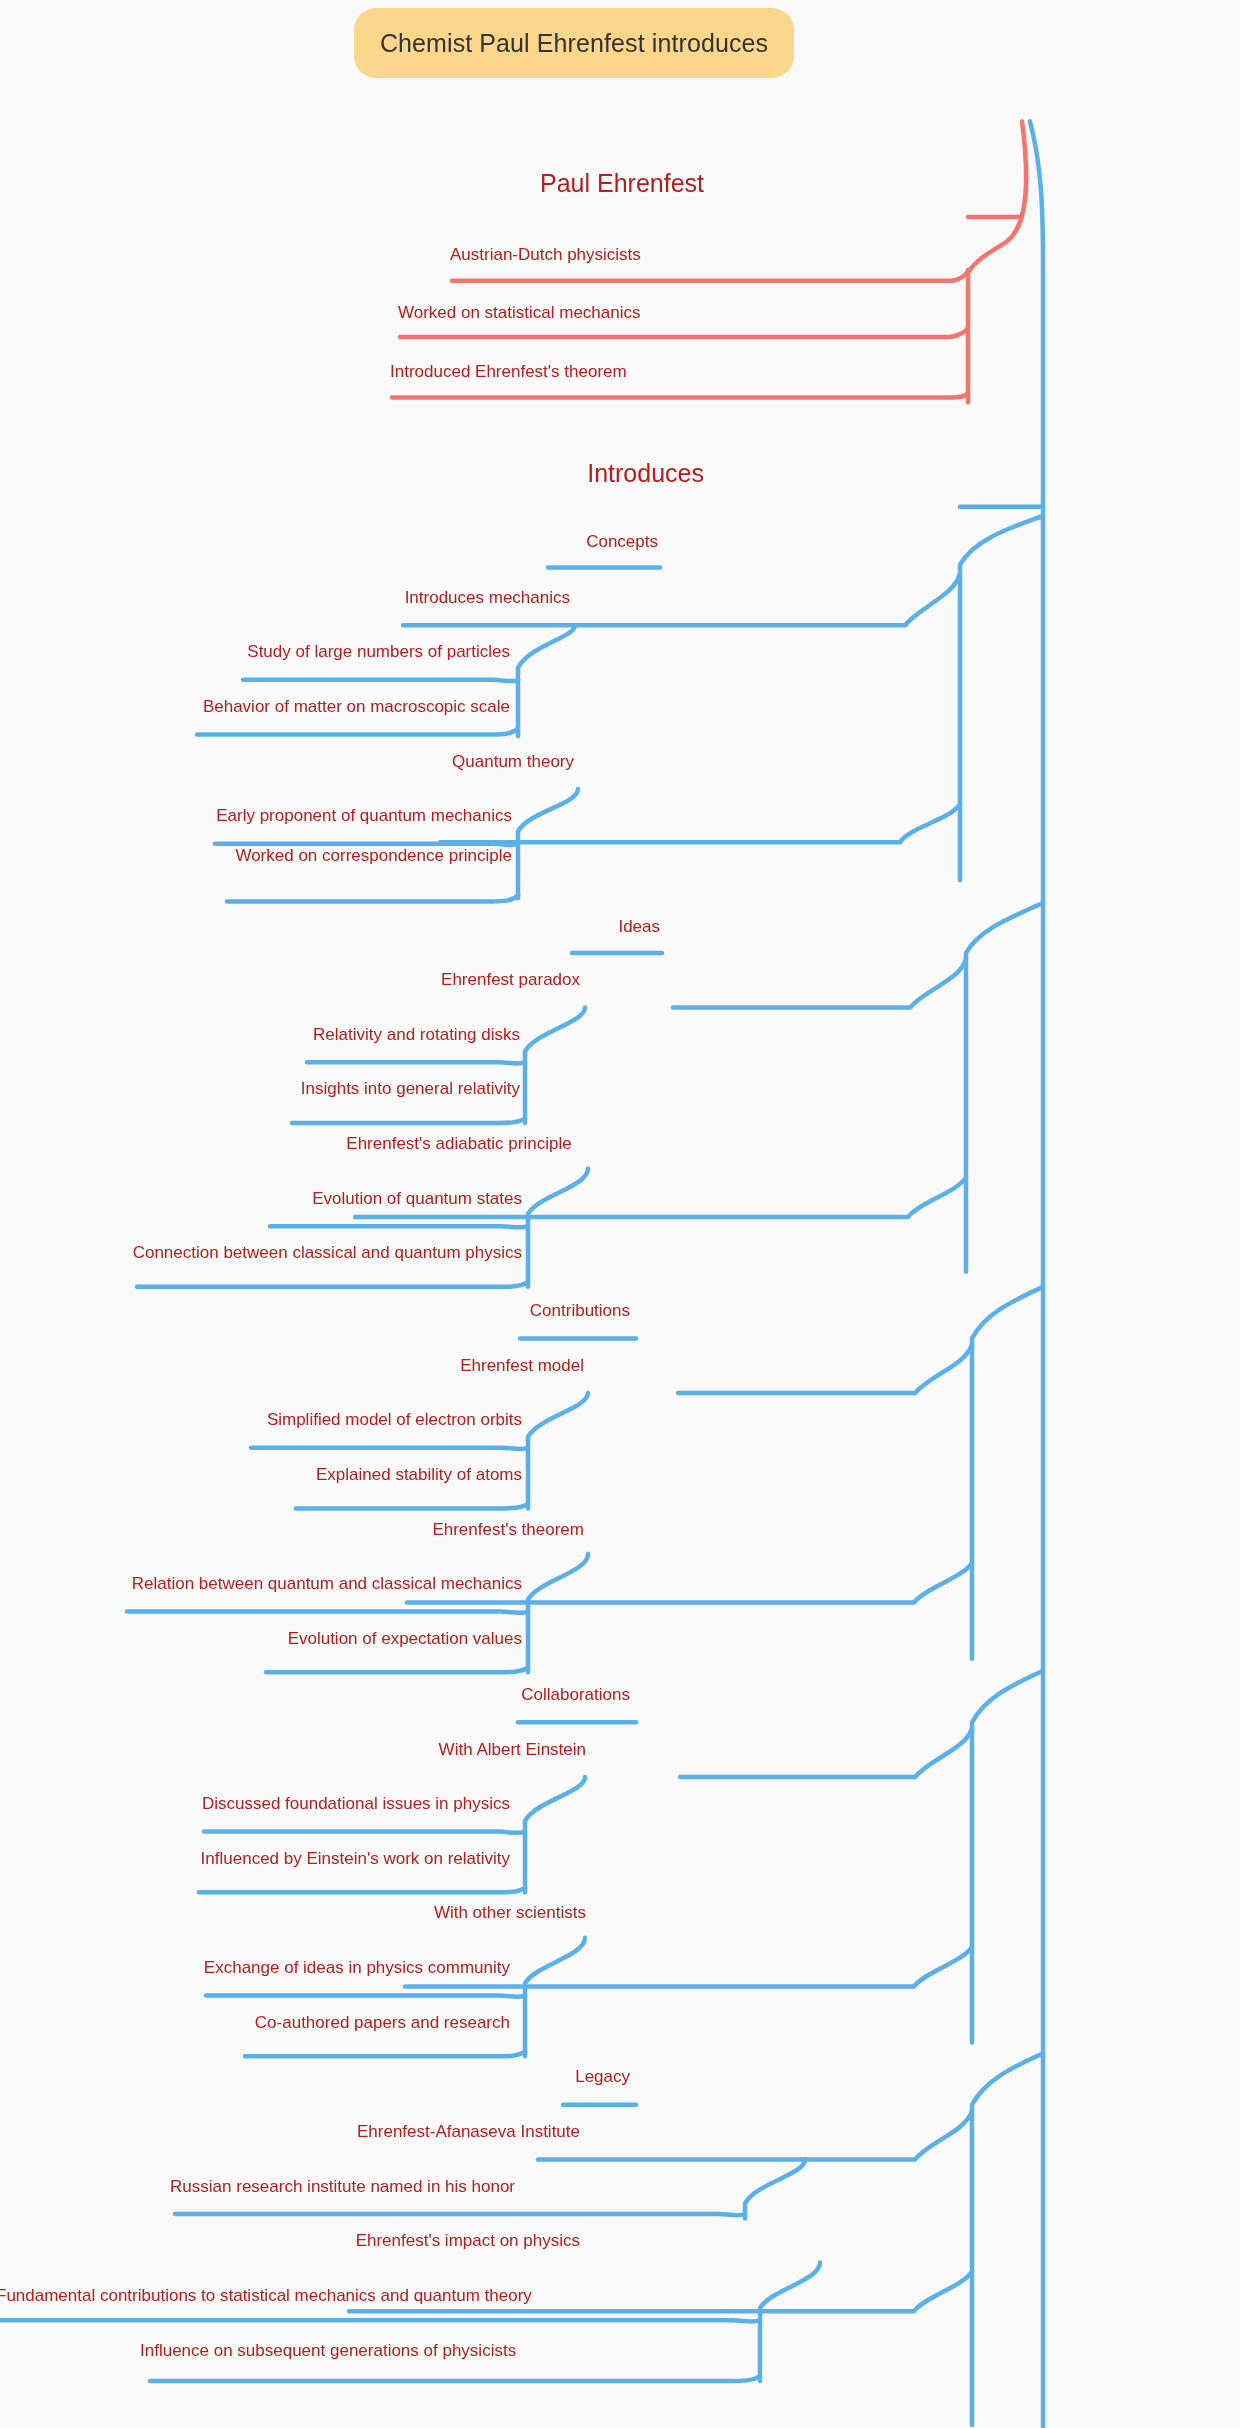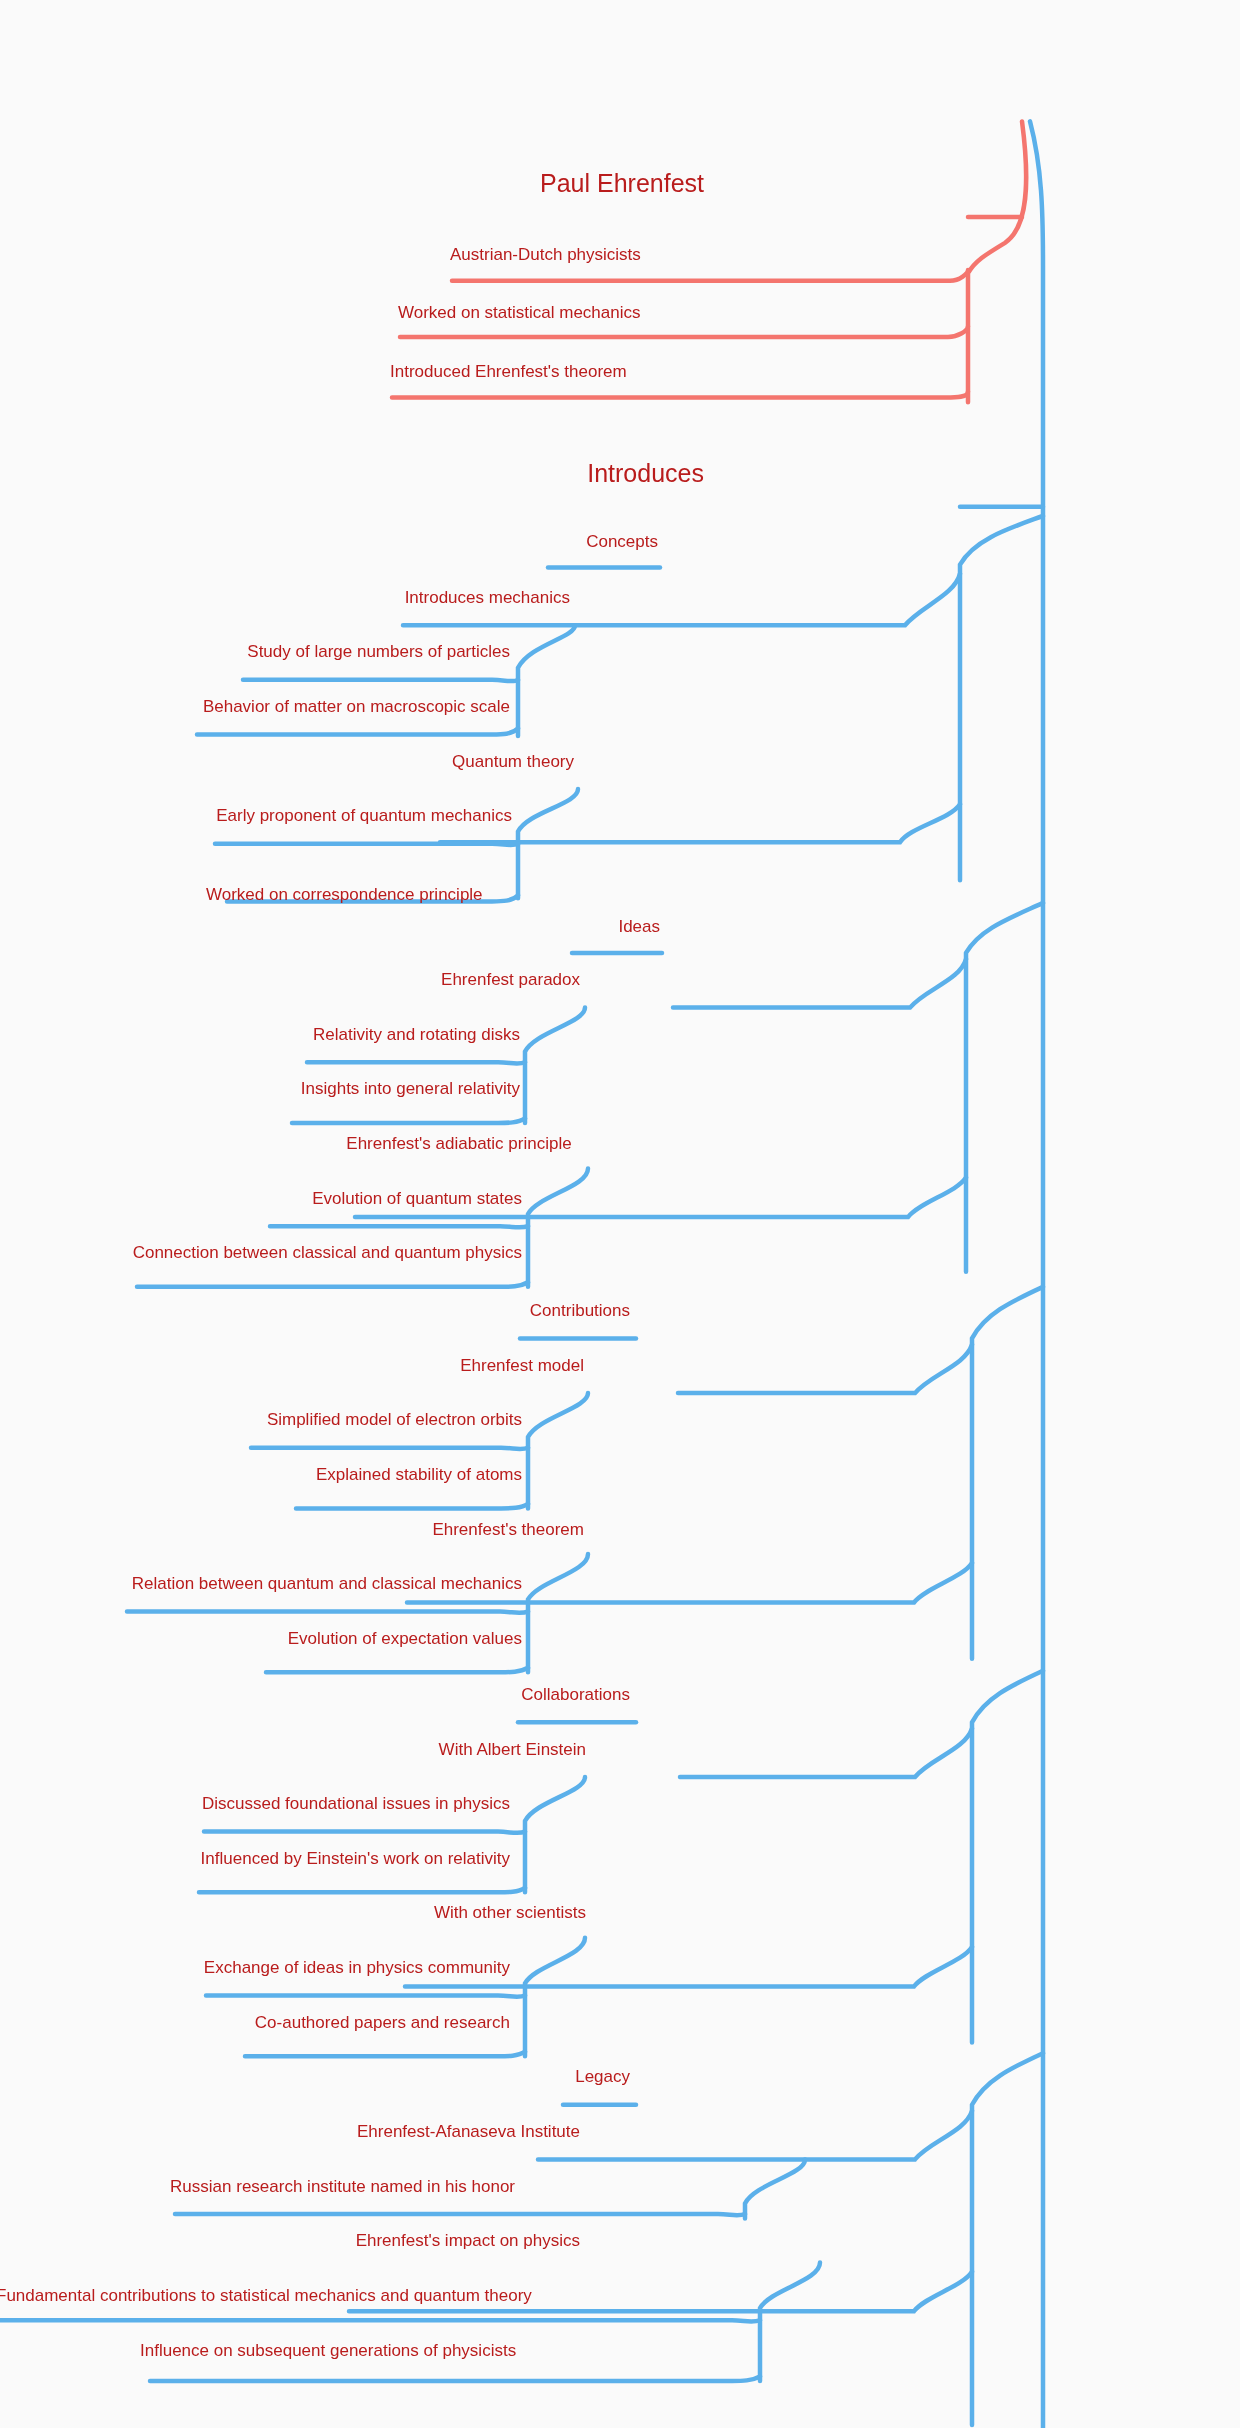--- a/index.html
+++ b/index.html
@@ -128,20 +128,23 @@
       <path stroke="#5bb0ea" d="M805,1423 C805,1433 755,1439 745,1452 L745,1462" vector-effect="non-scaling-stroke" stroke-width="4.5"></path>
       <path stroke="#5bb0ea" d="M745,1459 C738,1461 730,1459 718,1459 L175,1459" vector-effect="non-scaling-stroke" stroke-width="4.5"></path>
       <path stroke="#5bb0ea" d="M972,1497 C962,1507 926,1513 914,1523 L349,1523" vector-effect="non-scaling-stroke" stroke-width="4.5"></path>
       <path stroke="#5bb0ea" d="M820,1491 C820,1503 770,1509 760,1521 L760,1569" vector-effect="non-scaling-stroke" stroke-width="4.5"></path>
       <path stroke="#5bb0ea" d="M760,1529 C752,1531 744,1529 732,1529 L-8,1529" vector-effect="non-scaling-stroke" stroke-width="4.5"></path>
       <path stroke="#5bb0ea" d="M760,1566 C752,1569 742,1569 732,1569 L150,1569" vector-effect="non-scaling-stroke" stroke-width="4.5"></path>
 
     </g>
   </svg>
 
+  <div class="root-node" style="top: 8px;">
+    <span class="root-label">Chemist Paul Ehrenfest introduces</span>
+  </div>
 
   <div class="node lvl1" style="left: 540px; top: 169.96px; width: 140px; text-align: right;">
     <span class="txt">Paul Ehrenfest</span>
   </div>
 
   <div class="node lvl3" style="left: 450px; top: 245.835px; width: 180px; text-align: right;">
     <span class="txt">Austrian-Dutch physicists</span>
   </div>
   <div class="node lvl3" style="left: 398px; top: 303.5px; width: 228px; text-align: right;">
     <span class="txt">Worked on statistical mechanics</span>
@@ -165,21 +168,21 @@
   </div>
   <div class="node lvl4" style="left: 180px; top: 698.05px; width: 330px; text-align: right;">
     <span class="txt">Behavior of matter on macroscopic scale</span>
   </div>
   <div class="node lvl3" style="left: 380px; top: 752.68px; width: 194px; text-align: right;">
     <span class="txt">Quantum theory</span>
   </div>
   <div class="node lvl4" style="left: 196px; top: 807.31px; width: 316px; text-align: right;">
     <span class="txt">Early proponent of quantum mechanics</span>
   </div>
-  <div class="node lvl4" style="left: 206px; top: 886px; width: 306px; text-align: left;">
+  <div class="node lvl4" style="left: 206px; top: 847px; width: 306px; text-align: right;">
     <span class="txt">Worked on correspondence principle</span>
   </div>
 
   <div class="node lvl2" style="left: 520px; top: 918.087px; width: 140px; text-align: right;">
     <span class="txt">Ideas</span>
   </div>
   <div class="node lvl3" style="left: 400px; top: 971.2px; width: 180px; text-align: right;">
     <span class="txt">Ehrenfest paradox</span>
   </div>
   <div class="node lvl4" style="left: 290px; top: 1025.83px; width: 230px; text-align: right;">

